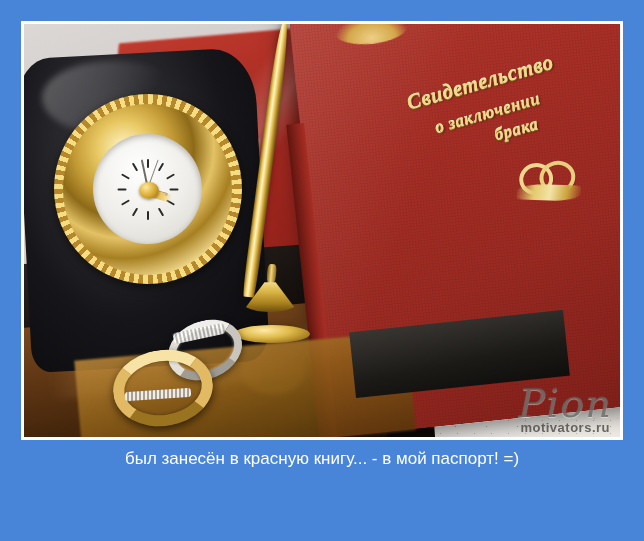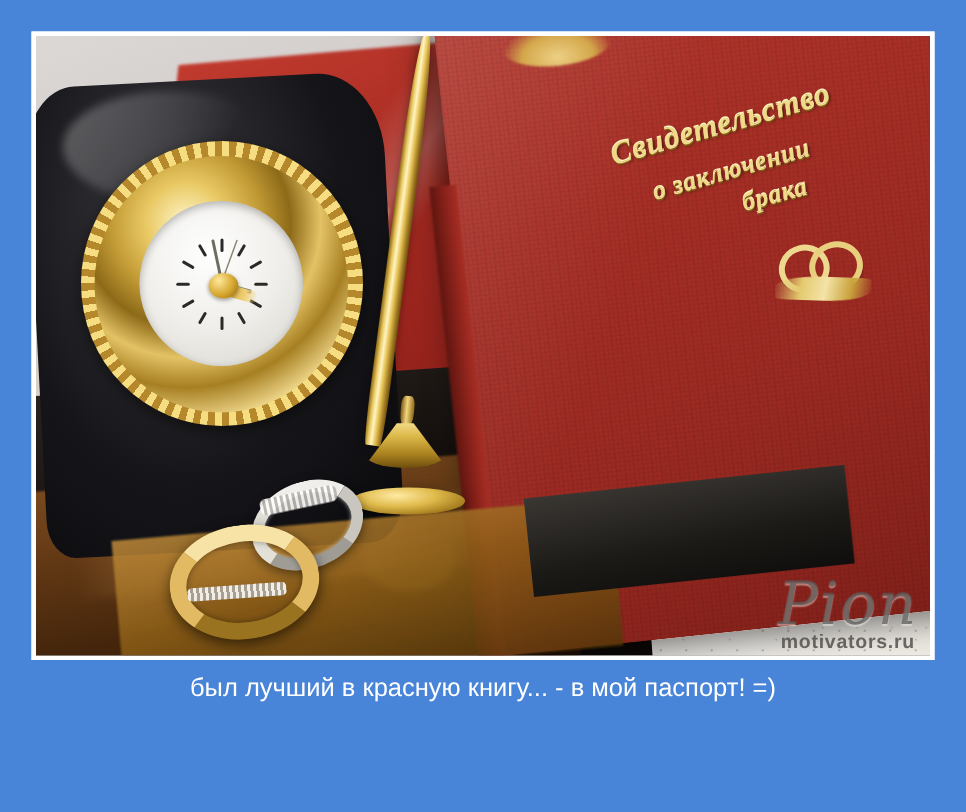--- a/index.html
+++ b/index.html
@@ -498,16 +498,16 @@
 
       <div id="watermark">
         <div id="wm-pion">Pion</div>
         <div id="wm-site">motivators.ru</div>
       </div>
 
     </div>
   </div>
 
   <div id="caption">
-    <div id="caption-subtitle">был лучший в красную книгу... - в мой паспорт! =)</div>
+    <div id="caption-subtitle">был занесён в красную книгу... - в мой паспорт! =)</div>
   </div>
 
 </div>
 
 </body></html>

